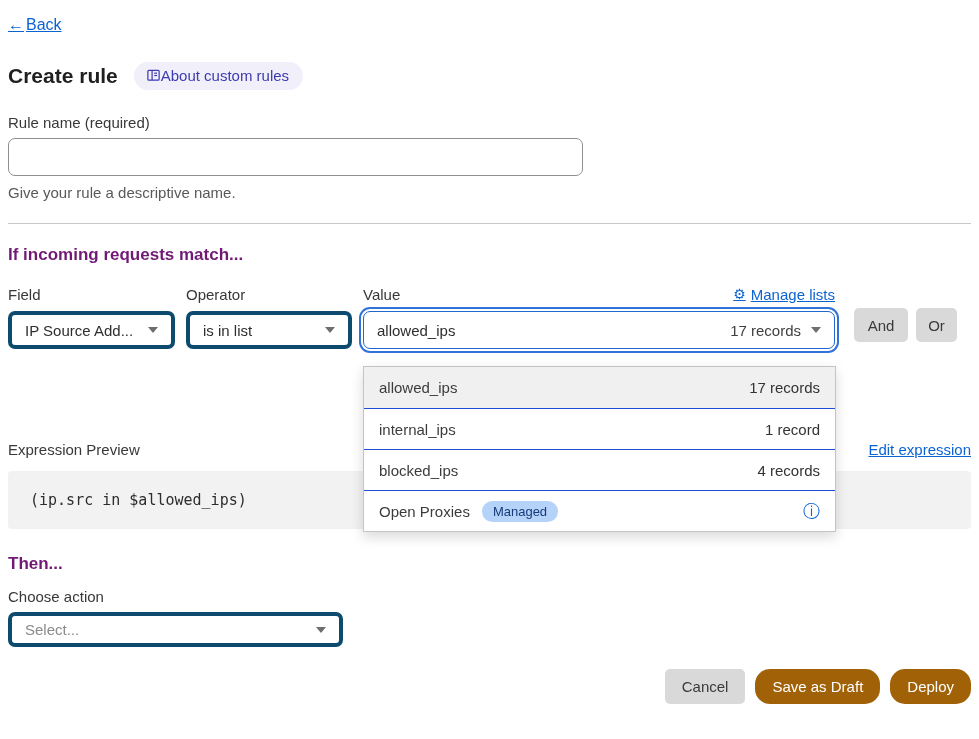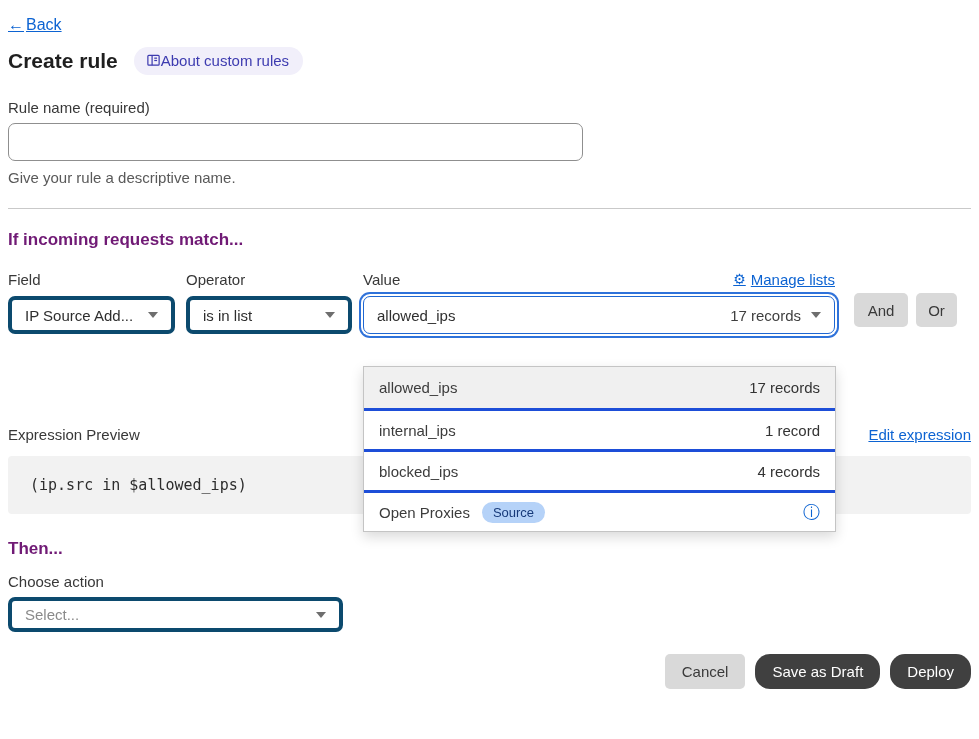--- a/index.html
+++ b/index.html
@@ -7,21 +7,21 @@
   body { font-family:"Liberation Sans","DejaVu Sans",sans-serif; color:#2e2e2e; }
   .page { position:relative; width:979px; height:739px; background:#fff; padding:0 8px; overflow:hidden; }
 
   a.link { color:#0c63d2; text-decoration:underline; cursor:pointer; }
 
   
   .back-row { padding-top:16px; font-size:16px; }
   .back-arrow { color:#0c63d2; text-decoration:none; margin-right:2px; }
 
   
-  .title-row { margin-top:13px; display:flex; align-items:center; gap:16px; }
+  .title-row { margin-top:28px; display:flex; align-items:center; gap:16px; }
   .page-title { font-size:21px; font-weight:700; color:#1f1f1f; }
   .about-badge { display:inline-flex; align-items:center; background:#f1effa;
     color:#3d3bb0; font-size:15px; padding:5px 14px 6px 12px; border-radius:15px; cursor:pointer; }
   .book-icon svg { display:block; }
 
   
   .field-label { margin-top:24px; font-size:15px; color:#383838; }
   .rule-input { margin-top:7px; width:575px; height:38px; border:1px solid #8f8f8f; border-radius:7px;
     font-size:15px; padding:0 12px; color:#2e2e2e; outline:none; display:block; }
   .helper-text { margin-top:8px; font-size:15px; color:#595959; }
@@ -51,21 +51,21 @@
   .btn-grey { background:#d9d9d9; color:#3a3a3a; }
   .andor .btn { height:34px; }
   .and-btn { width:54px; }
   .or-btn { width:41px; }
 
   
   .dropdown-panel { position:absolute; left:363px; top:366px; width:473px; background:#fff;
     border:1px solid #c4c4c4; box-shadow:0 5px 12px rgba(0,0,0,.15); z-index:20; }
   .dd-row { height:41px; display:flex; align-items:center; justify-content:space-between;
     padding:0 15px; font-size:15px; color:#3c3c3c; cursor:pointer; }
-  .dd-row + .dd-row { border-top:3px solid #1d4ed8; }
+  .dd-row + .dd-row { border-top:1px solid #1d4ed8; }
   .dd-row.selected { background:#f0f0f0; }
   .dd-left { display:flex; align-items:center; gap:12px; }
   .dd-meta { color:#333; }
   .managed-badge { background:#b5d2f8; color:#173a7a; font-size:13px; padding:3px 11px; border-radius:11px; }
   .info-icon { color:#0c63d2; font-size:17px; line-height:1; cursor:pointer; }
 
   
   .expr-header { margin-top:92px; display:flex; justify-content:space-between; align-items:center; }
   .expr-label { font-size:15px; color:#383838; }
   .expr-edit { font-size:15px; }
@@ -74,21 +74,21 @@
   .expr-code { font-family:"DejaVu Sans Mono","Liberation Mono",monospace; font-size:15px; color:#2d2d2d; }
 
   
   .then-heading { margin-top:25px; }
   .action-select { margin-top:7px; width:335px; height:35px; }
   .placeholder { color:#8a8a8a; }
 
   
   .footer { margin-top:22px; display:flex; justify-content:flex-end; gap:10px; }
   .footer .btn { height:35px; padding:0 17px; }
-  .btn-blue { background:#404040; color:#ffffff;border-radius:15px; }
+  .btn-blue { background:#a16207; color:#ffffff;border-radius:15px; }
 </style>
 </head>
 <body>
 
 <div class="page">
 
   <div class="back-row">
     <a class="link"><span class="back-arrow">←</span><span>Back</span></a>
   </div>
 
@@ -169,21 +169,21 @@
       <span>internal_ips</span>
       <span class="dd-meta">1 record</span>
     </div>
     <div class="dd-row">
       <span>blocked_ips</span>
       <span class="dd-meta">4 records</span>
     </div>
     <div class="dd-row">
       <span class="dd-left">
         <span>Open Proxies</span>
-        <span class="managed-badge">Source</span>
+        <span class="managed-badge">Managed</span>
       </span>
       <span class="info-icon">ⓘ</span>
     </div>
   </div>
 
   <div class="expr-header">
     <span class="expr-label">Expression Preview</span>
     <a class="link expr-edit">Edit expression</a>
   </div>
   <div class="expr-block">

